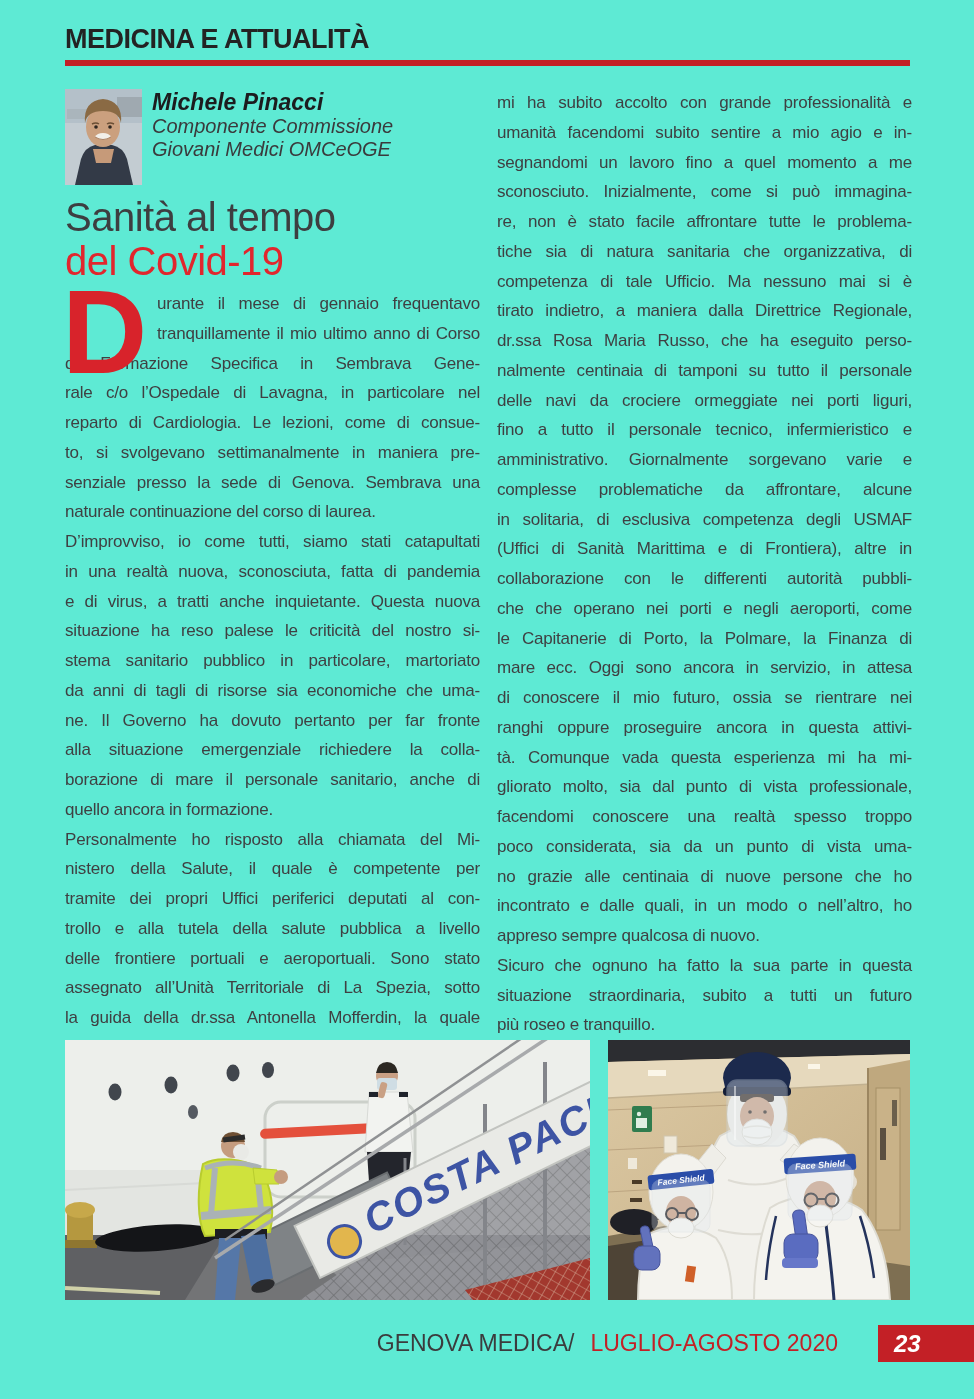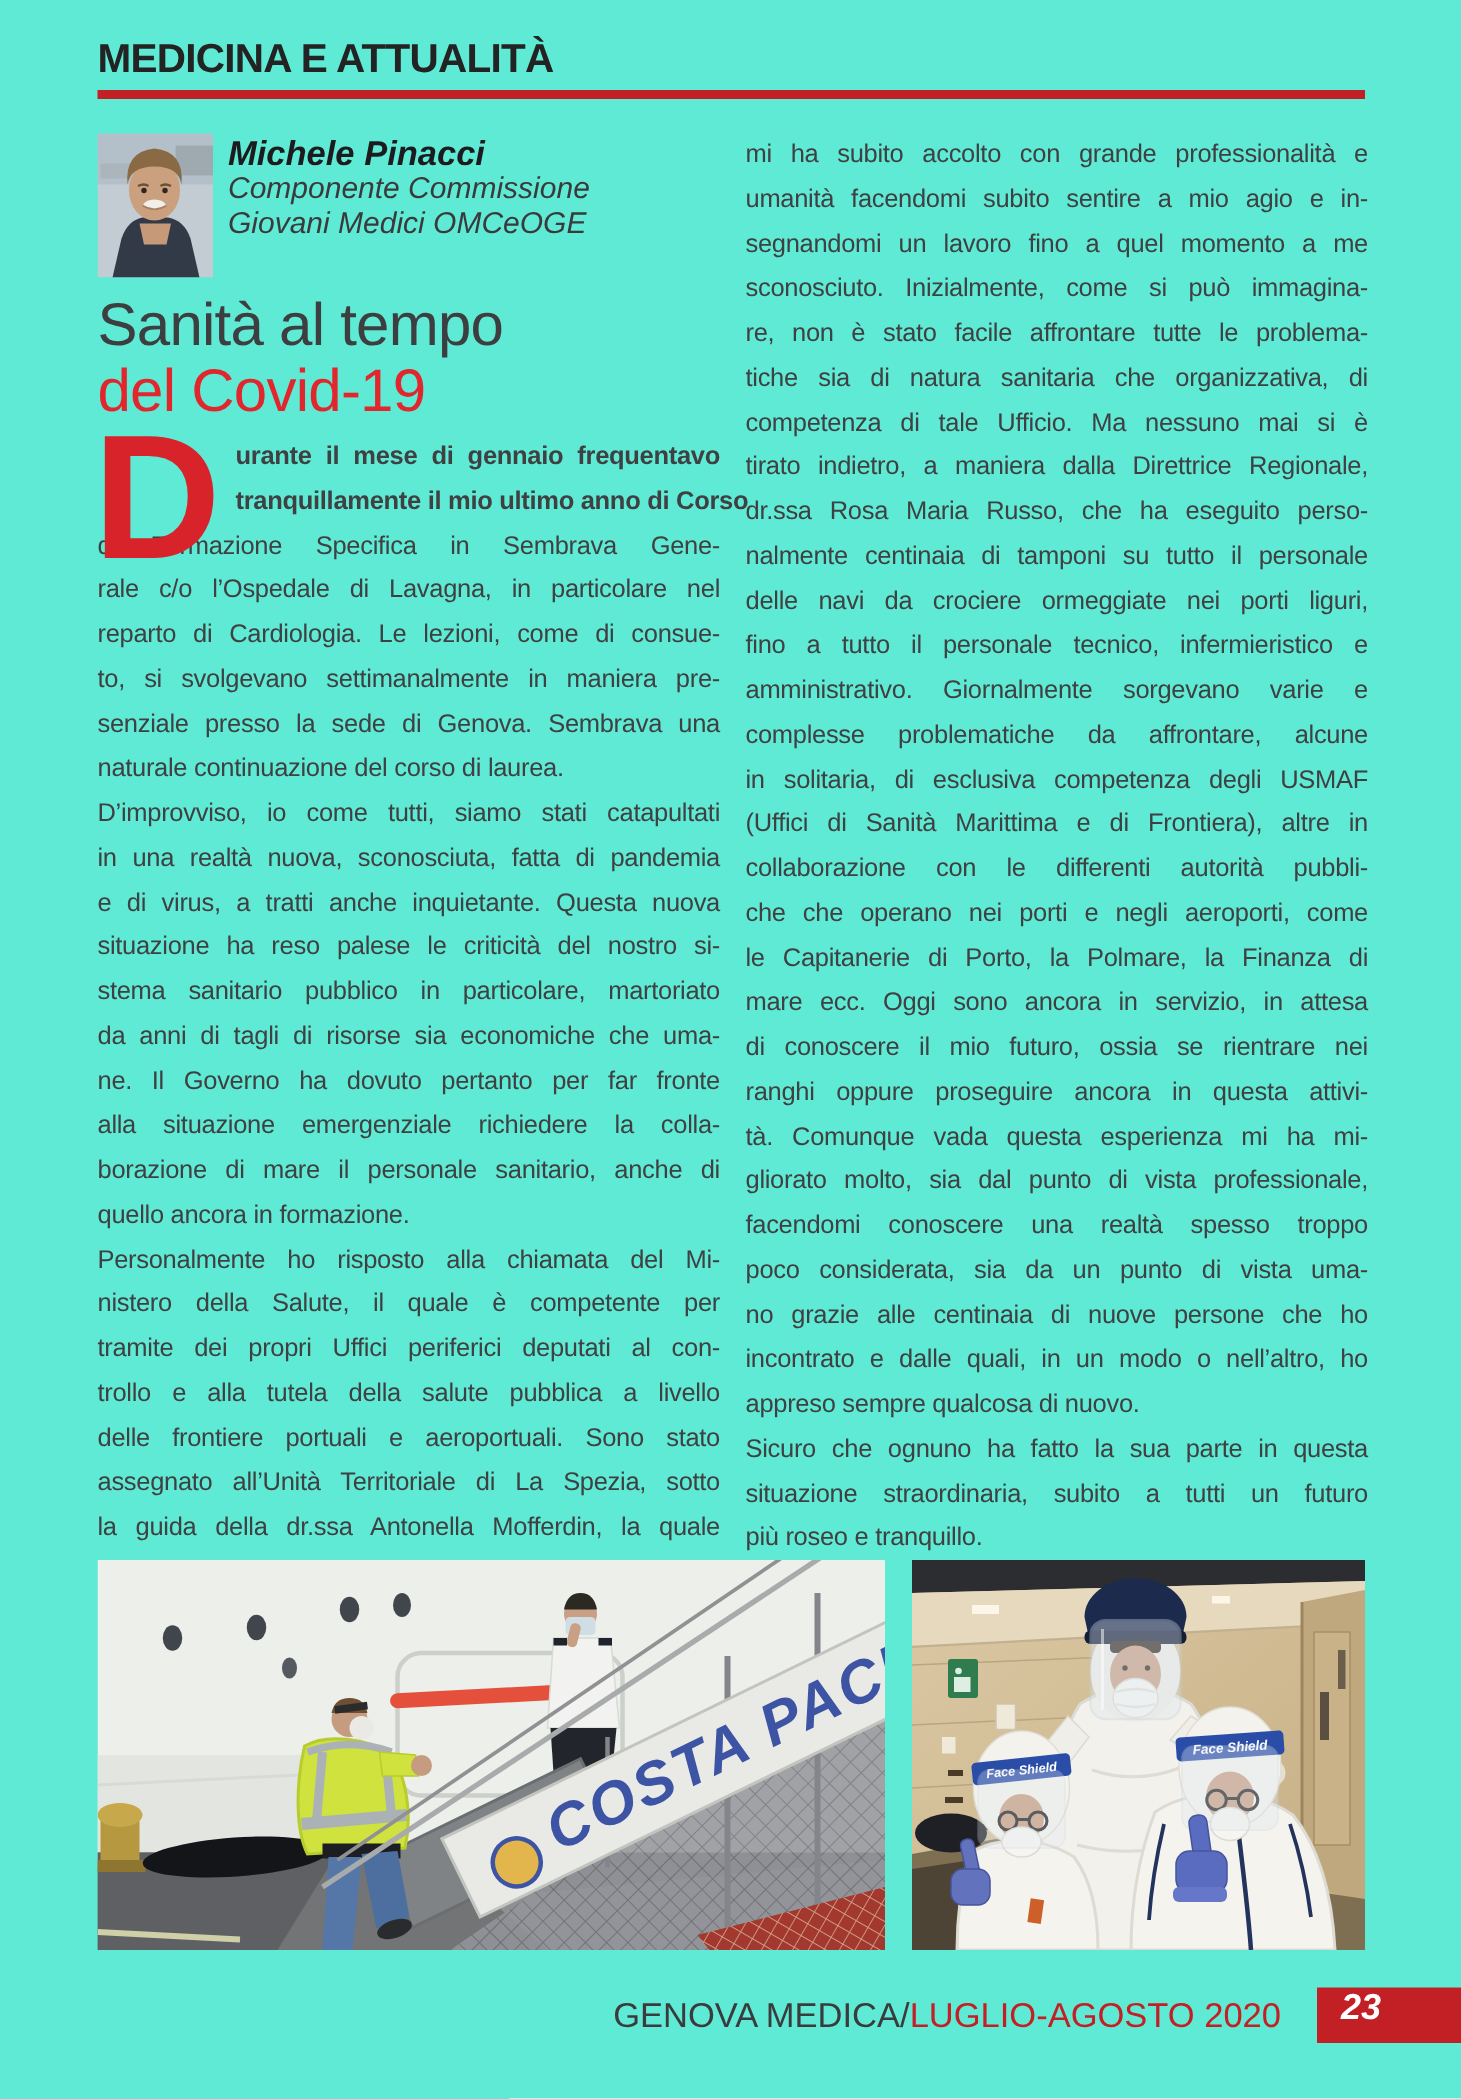--- a/index.html
+++ b/index.html
@@ -17,34 +17,34 @@
   .author-name{font-size:23px;font-weight:bold;font-style:italic;color:#1c1c1e;line-height:26px;}
   .author-role{font-size:20px;font-style:italic;color:#3a3a3c;line-height:23px;}
   .title{margin-top:10px;margin-bottom:6px;}
   .title-l1{font-size:40px;line-height:44px;color:#3d3e40;letter-spacing:-0.5px;}
   .title-l2{font-size:40px;line-height:44px;color:#e1262d;letter-spacing:-0.5px;}
   
   .lines{position:relative;}
   .bodyline{height:29.75px;line-height:29.75px;font-size:17px;letter-spacing:-0.2px;color:#3f4042;
             text-align:justify;text-align-last:justify;white-space:nowrap;overflow:visible;}
   .bodyline.pl{text-align-last:left;}
-  .left-lines .bodyline:nth-child(-n+3){margin-left:92px;font-weight:bold;}
+  .left-lines .bodyline:nth-child(-n+3){margin-left:92px;}
   .dropcap{position:absolute;left:-3px;top:-16px;font-size:118px;line-height:1;font-weight:bold;
            color:#d8232b;letter-spacing:-2px;}
   .right-col{position:absolute;left:497px;top:88px;width:415px;}
   
   .photo{position:absolute;top:1040px;display:block;}
   .photo-left{left:65px;}
   .photo-right{left:608px;}
   
   .footer{position:absolute;left:0;top:1325px;width:974px;height:37px;
-          display:flex;justify-content:flex-end;align-items:center;}
+          display:flex;justify-content:flex-end;align-items:center;gap:16px;}
   .footer-mag{font-size:23px;color:#3b3b3d;letter-spacing:0;}
   .footer-issue{font-size:23px;color:#c32026;font-weight:normal;margin-right:24px;}
-  .page-badge{width:96px;height:37px;background:#c32026;display:flex;}
+  .page-badge{width:96px;height:37px;background:#c32026;display:flex;align-items:center;}
   .page-num{color:#ffffff;font-size:24px;font-weight:bold;font-style:italic;padding-left:16px;}
   svg text{font-family:"Liberation Sans",sans-serif;}
 </style>
 </head>
 <body>
 
 <div class="page">
 
   <h1 class="section-title">MEDICINA E ATTUALITÀ</h1>
   <div class="rule"></div>

